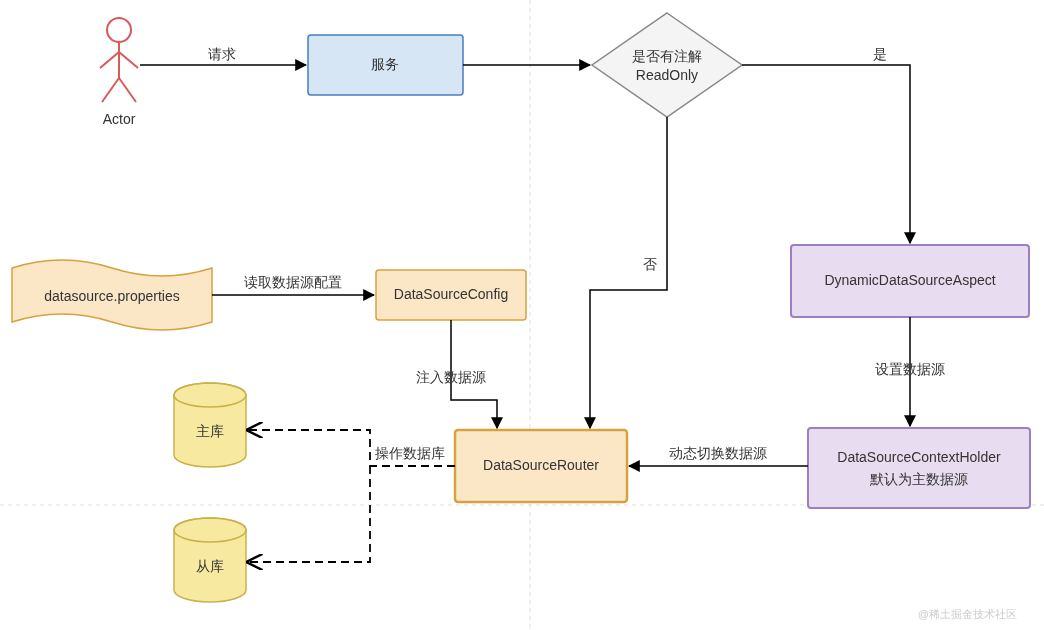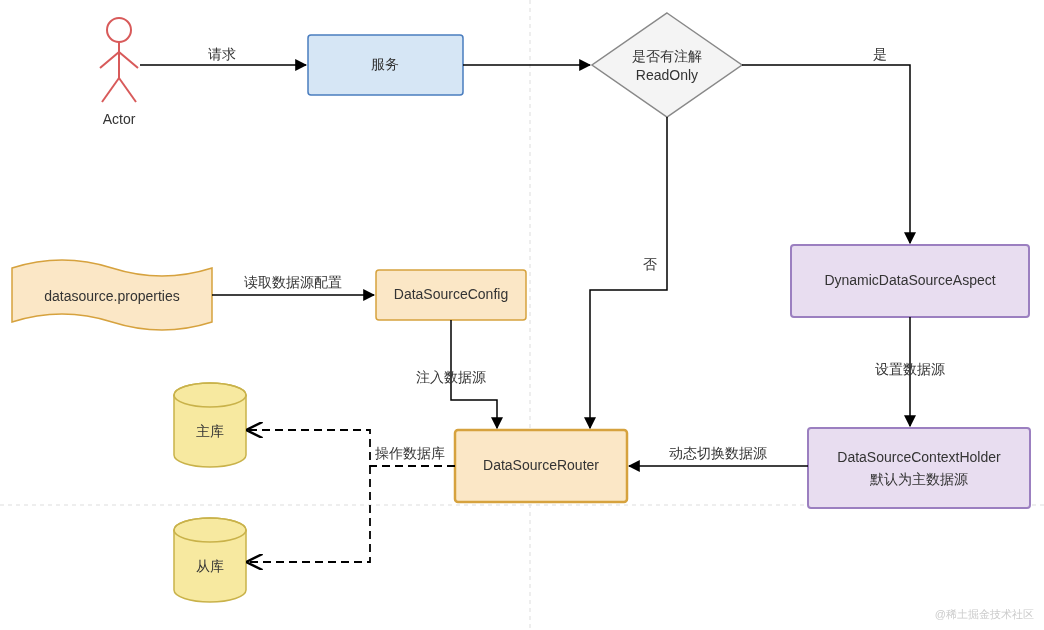--- a/index.html
+++ b/index.html
@@ -20,21 +20,21 @@
     dominant-baseline: middle;
   }
   .edge-text {
     font-size: 14px;
     fill: #333;
     text-anchor: middle;
     dominant-baseline: middle;
   }
   .watermark {
     position: absolute;
-    right: 10px;
+    right: 27px;
     bottom: 8px;
     font-size: 11px;
     color: #ccc;
   }
 </style>
 </head>
 <body>
 
 <svg width="1044" height="630" viewBox="0 0 1044 630">
   <defs>

